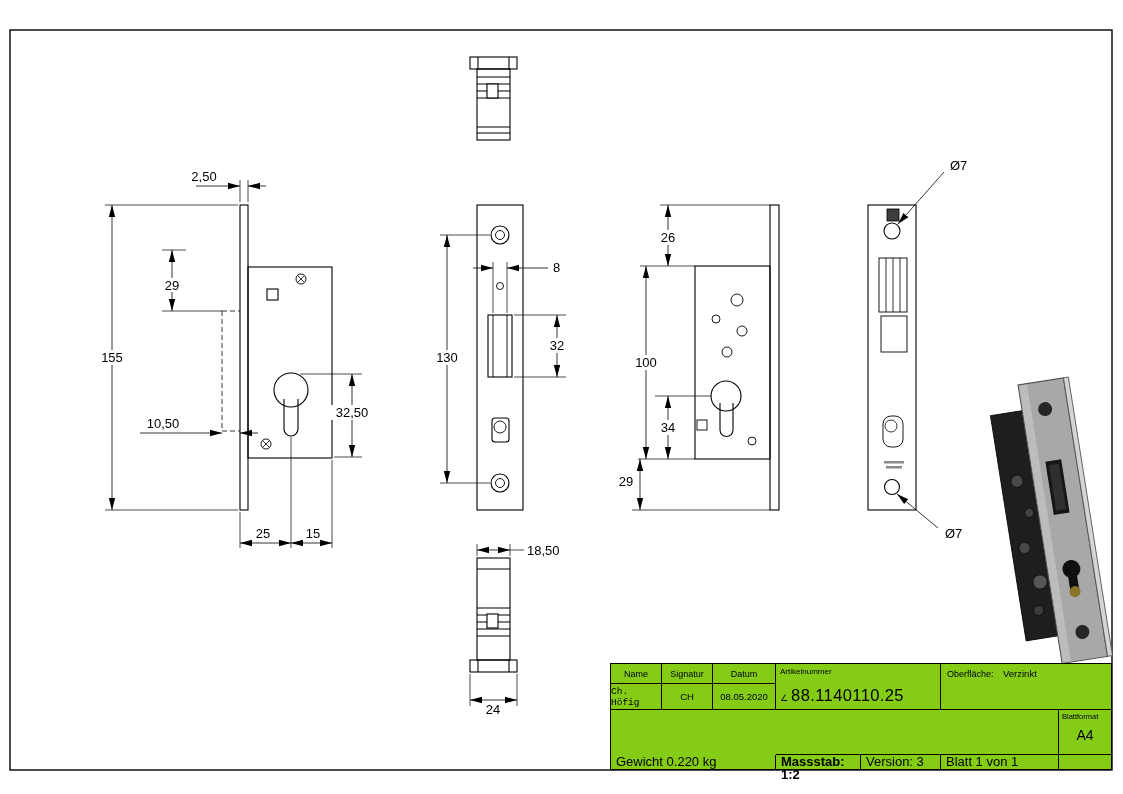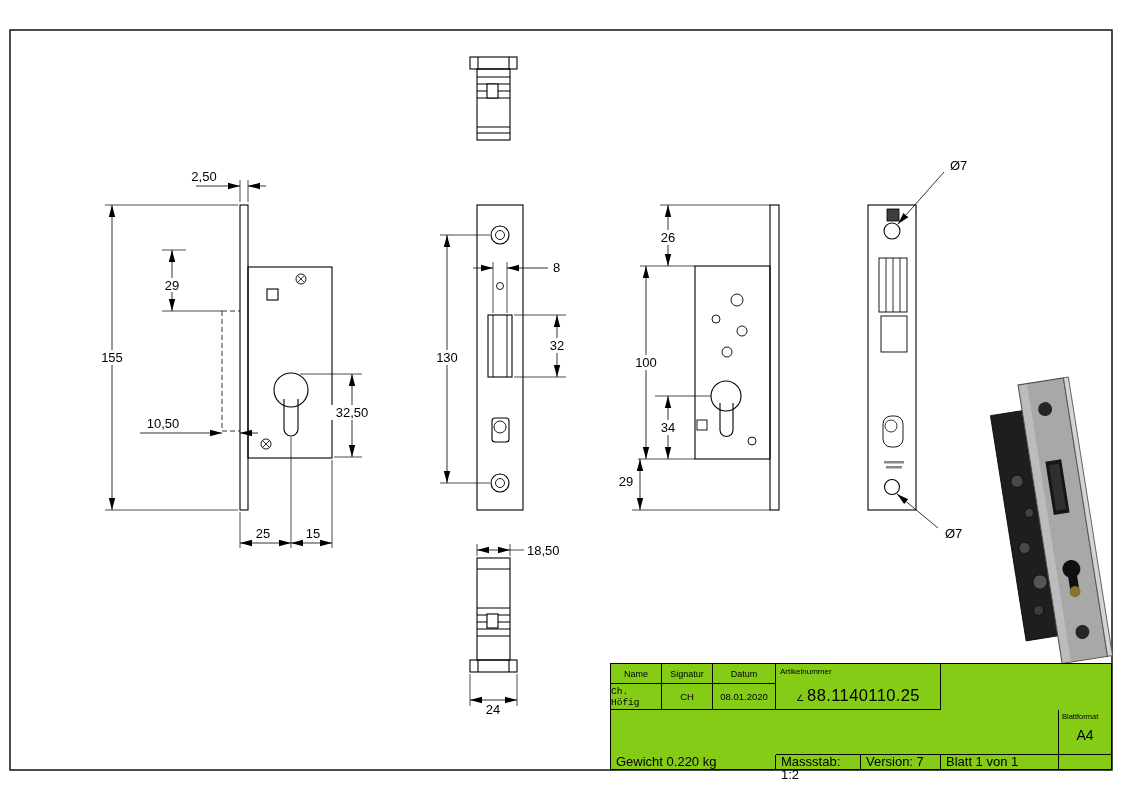--- a/index.html
+++ b/index.html
@@ -240,36 +240,40 @@
   </g>
 </svg>
 
 <div class="tb">
   <div class="cell cen hdr br bb" style="left:0;top:0;width:51px;height:20px;">Name</div>
   <div class="cell cen hdr br bb" style="left:51px;top:0;width:51px;height:20px;">Signatur</div>
   <div class="cell cen hdr br bb" style="left:102px;top:0;width:63px;height:20px;">Datum</div>
 
   <div class="cell br bb" style="left:165px;top:0;width:165px;height:46px;">
     <div class="lbl-small" style="position:absolute;left:4px;top:3px;">Artikelnummer</div>
-    <div style="position:absolute;left:20px;bottom:4px;white-space:nowrap;">
+    <div style="position:absolute;left:4px;bottom:4px;white-space:nowrap;">
       <span class="art-symbol">∠</span><span class="art-number">88.1140110.25</span>
     </div>
   </div>
 
+  <div class="cell bb" style="left:330px;top:0;width:170px;height:46px;">
+    <span class="hdr" style="position:absolute;left:6px;top:5px;">Oberfläche:</span>
+    <span class="val" style="position:absolute;left:62px;top:4px;">Verzinkt</span>
+  </div>
 
   <div class="cell cen val br bb" style="left:0;top:20px;width:51px;height:26px;font-family:Liberation Mono, monospace;">Ch. Höfig</div>
   <div class="cell cen val br bb" style="left:51px;top:20px;width:51px;height:26px;">CH</div>
-  <div class="cell cen val br bb" style="left:102px;top:20px;width:63px;height:26px;">08.01.2020</div>
+  <div class="cell cen val br bb" style="left:102px;top:20px;width:63px;height:26px;">08.05.2020</div>
 
   <div class="cell br bb" style="left:165px;top:46px;width:283px;height:45px;"></div>
   <div class="cell bb" style="left:448px;top:46px;width:52px;height:45px;">
     <div style="font-size:7.5px;padding:2px 0 0 3px;">Blattformat</div>
     <div style="font-size:14px;text-align:center;margin-top:6px;">A4</div>
   </div>
 
   <div class="cell row4 br" style="left:0;top:91px;width:165px;height:14px;">Gewicht 0.220 kg</div>
-  <div class="cell row4 br" style="left:165px;top:91px;width:85px;height:14px;">Massstab: 1:2</div>
-  <div class="cell row4 br" style="left:250px;top:91px;width:80px;height:14px;">Version: 7</div>
+  <div class="cell row4 br" style="left:165px;top:91px;width:85px;height:14px;font-weight:bold;">Massstab: 1:2</div>
+  <div class="cell row4 br" style="left:250px;top:91px;width:80px;height:14px;">Version: 3</div>
   <div class="cell row4 br" style="left:330px;top:91px;width:118px;height:14px;">Blatt 1 von 1</div>
   <div class="cell" style="left:448px;top:91px;width:52px;height:14px;"></div>
 </div>
 
 </div>
 
 </body></html>

